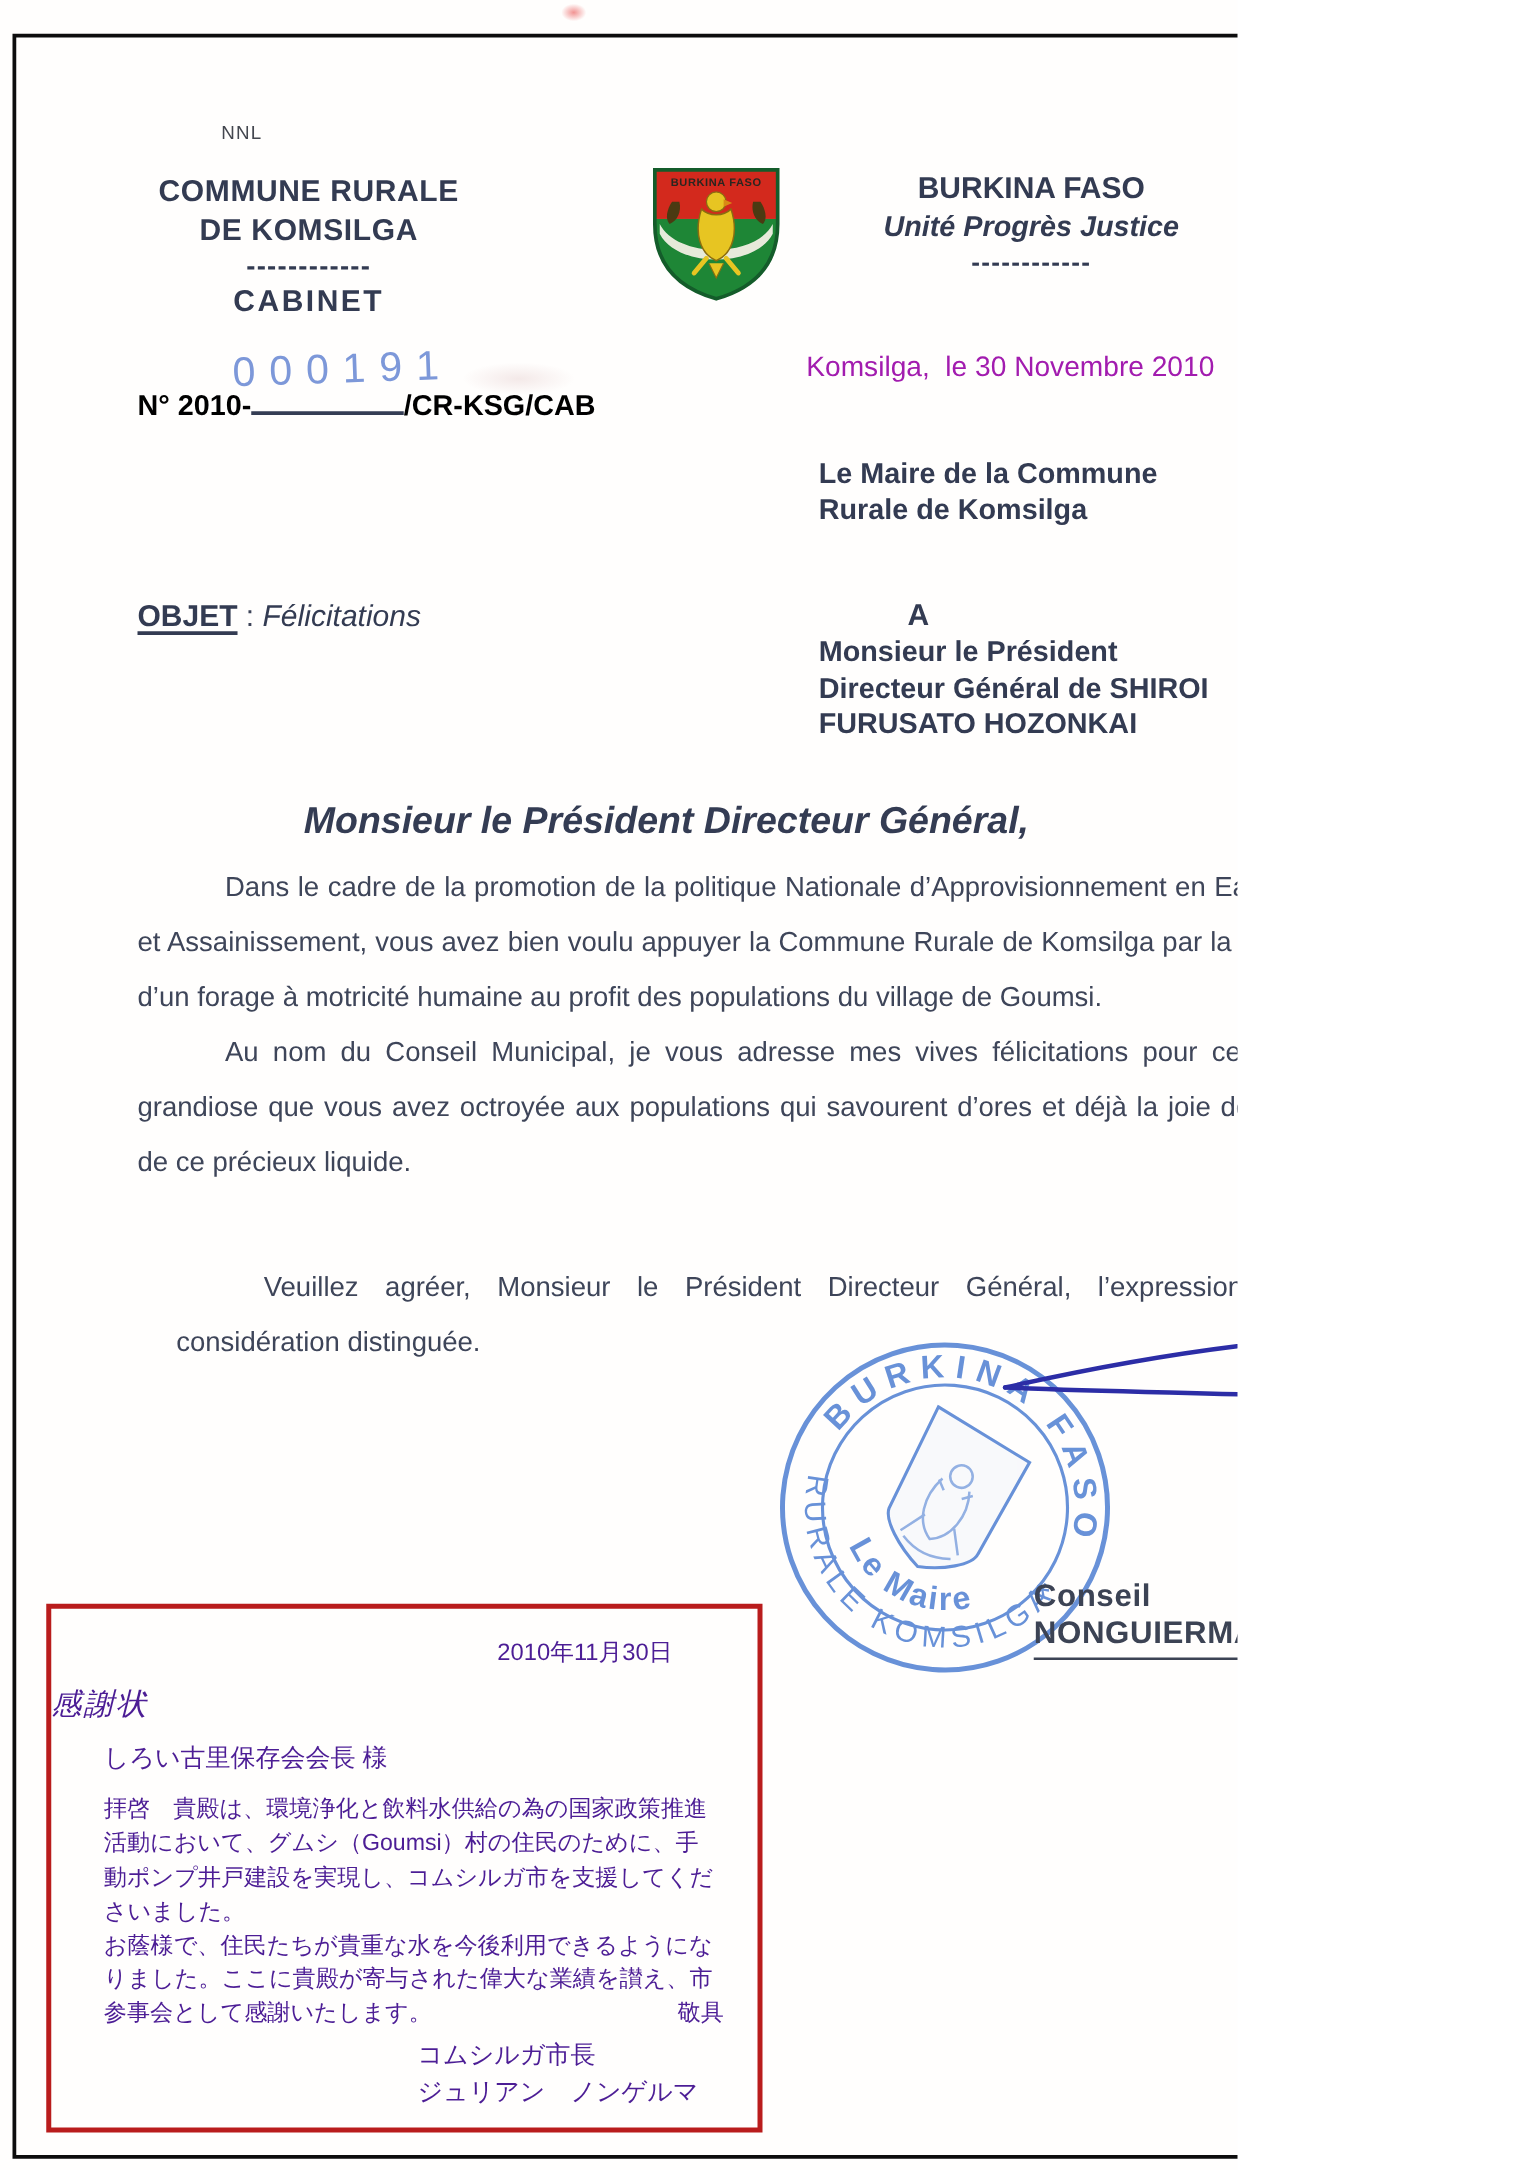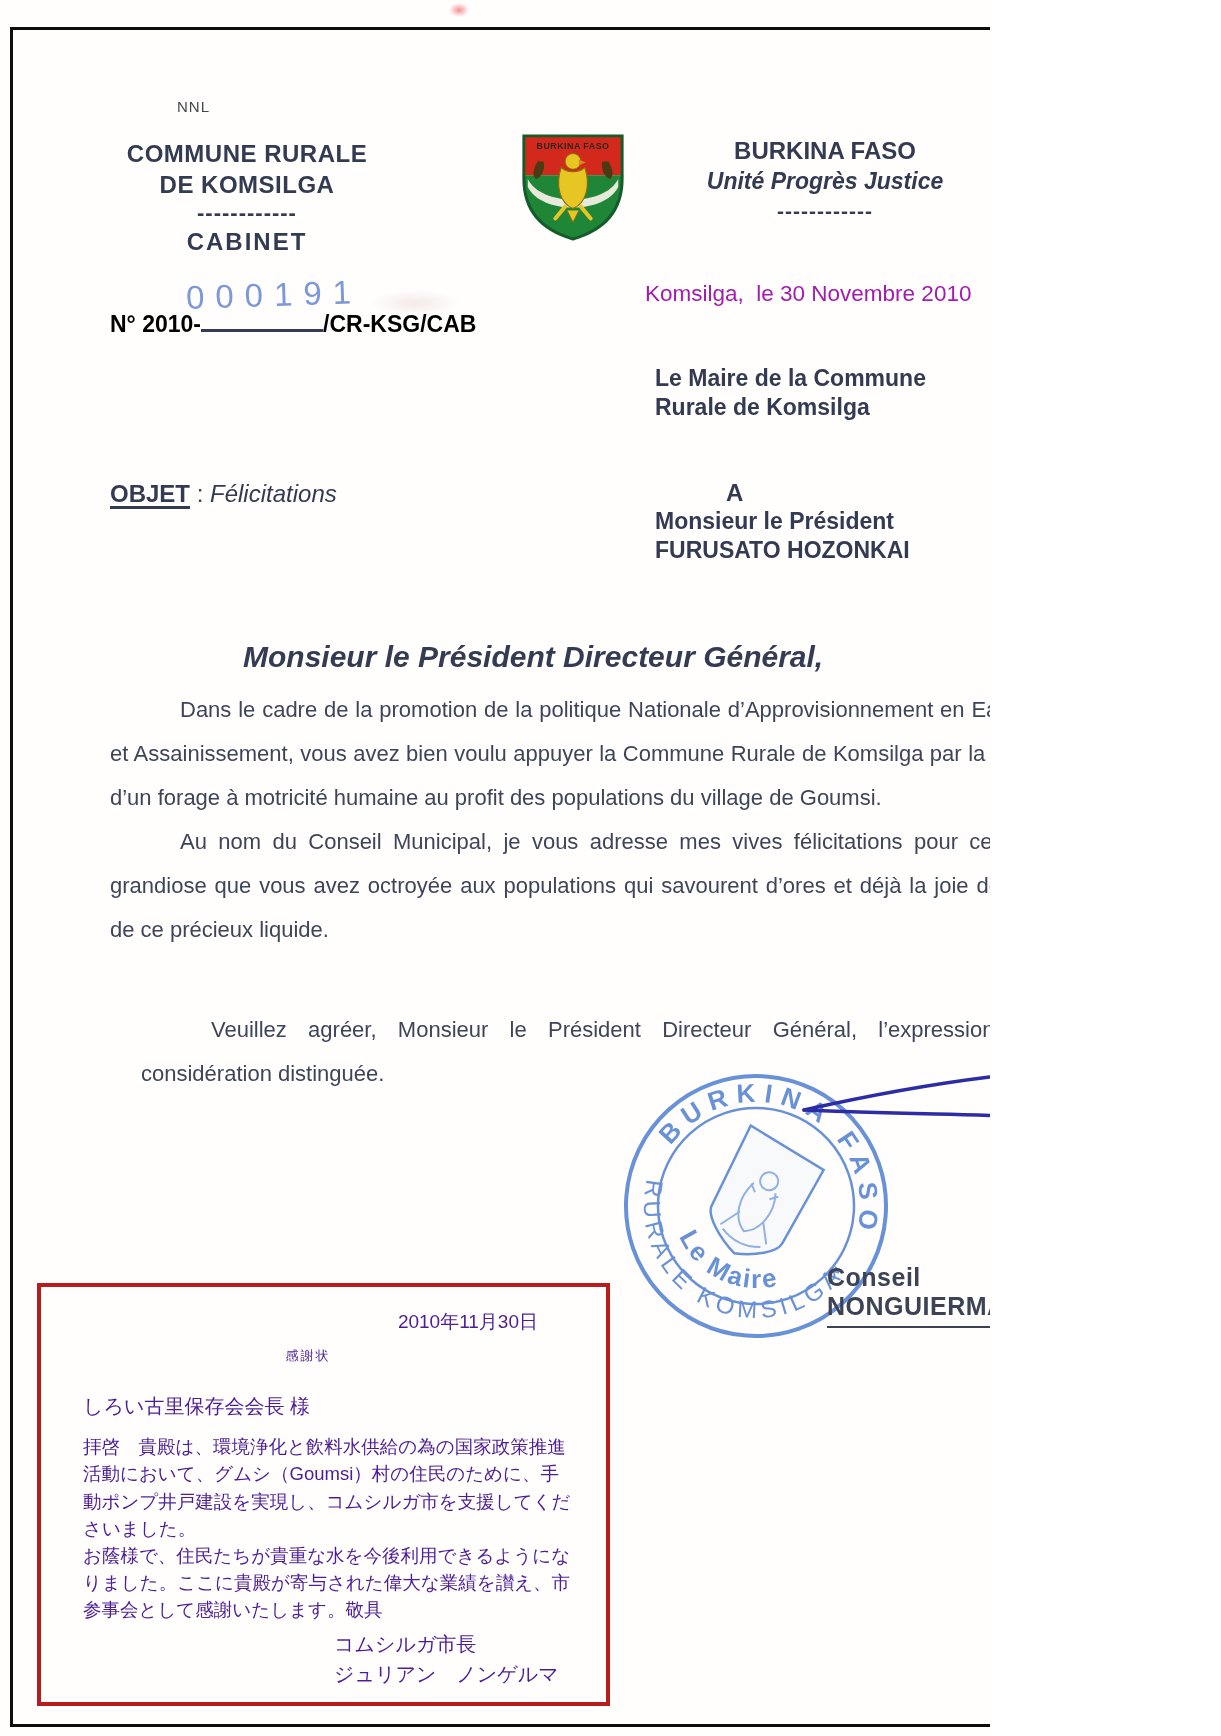--- a/index.html
+++ b/index.html
@@ -38,24 +38,24 @@
   .para{text-align:justify;text-indent:70px;line-height:44px;margin:0;}
   .para.closing{margin-top:56px;margin-left:31px;}
   
   .stamp{left:616px;top:1066px;width:280px;height:280px;transform:rotate(26deg);opacity:.85;}
   .sig{left:790px;top:1012px;width:390px;height:230px;}
   .signer-name{left:827px;top:1263px;font-size:25px;font-weight:bold;color:#3c4354;border-bottom:2.5px solid #3c4354;padding-bottom:5px;letter-spacing:.5px;}
   
   .jp-box{left:37px;top:1283px;width:565px;height:415px;border:4px solid #b91c1c;color:#4c1d95;}
   .jp-box .abs{position:absolute;}
   .jp-date{top:22px;right:68px;font-size:19px;}
-  .jp-title{top:60px;left:0;width:534px;text-align:center;font-size:13px;letter-spacing:2px;}
+  .jp-title{top:60px;left:0;width:534px;font-size:24px;letter-spacing:2px;font-style:italic;}
   .jp-recipient{top:106px;left:42px;font-size:20px;}
   .jp-body{top:146px;left:42px;width:500px;font-size:18.5px;line-height:27.3px;white-space:pre-line;}
-  .jp-lastline{top:310px;left:42px;width:496px;font-size:18.5px;display:flex;}
+  .jp-lastline{top:310px;left:42px;width:496px;font-size:18.5px;display:flex;justify-content:space-between;}
   .jp-signer{top:342px;left:293px;font-size:20px;line-height:30px;}
   .artifact{left:449px;top:3px;width:20px;height:14px;background:radial-gradient(closest-side,rgba(230,60,60,.55),rgba(230,60,60,0));}
   .smudge{left:370px;top:290px;width:90px;height:26px;background:radial-gradient(closest-side,rgba(210,170,170,.25),rgba(210,170,170,0));}
 </style>
 </head>
 <body>
 
 <div class="page">
   <div class="frame"></div>
   <div class="abs artifact"></div>
@@ -110,20 +110,21 @@
   <div class="abs sender hd">
     <div>Le Maire de la Commune</div>
     <div>Rurale de Komsilga</div>
   </div>
 
   <div class="abs subject"><span class="lbl">OBJET</span><span> : </span><span class="val">Félicitations</span></div>
 
   <div class="abs to-a hd">A</div>
   <div class="abs recipient hd">
     <div>Monsieur le Président</div>
+    <div>Directeur Général de SHIROI</div>
     <div>FURUSATO HOZONKAI</div>
   </div>
 
   <div class="abs letter-body">
     <div class="salutation">Monsieur le Président Directeur Général,</div>
     <p class="para">Dans le cadre de la promotion de la politique Nationale d’Approvisionnement en Eau Potable et Assainissement, vous avez bien voulu appuyer la Commune Rurale de Komsilga par la réalisation d’un forage à motricité humaine au profit des populations du village de Goumsi.</p>
     <p class="para">Au nom du Conseil Municipal, je vous adresse mes vives félicitations pour cette œuvre grandiose que vous avez octroyée aux populations qui savourent d’ores et déjà la joie de disposer de ce précieux liquide.</p>
     <p class="para closing">Veuillez agréer, Monsieur le Président Directeur Général, l’expression de ma considération distinguée.</p>
   </div>
 

